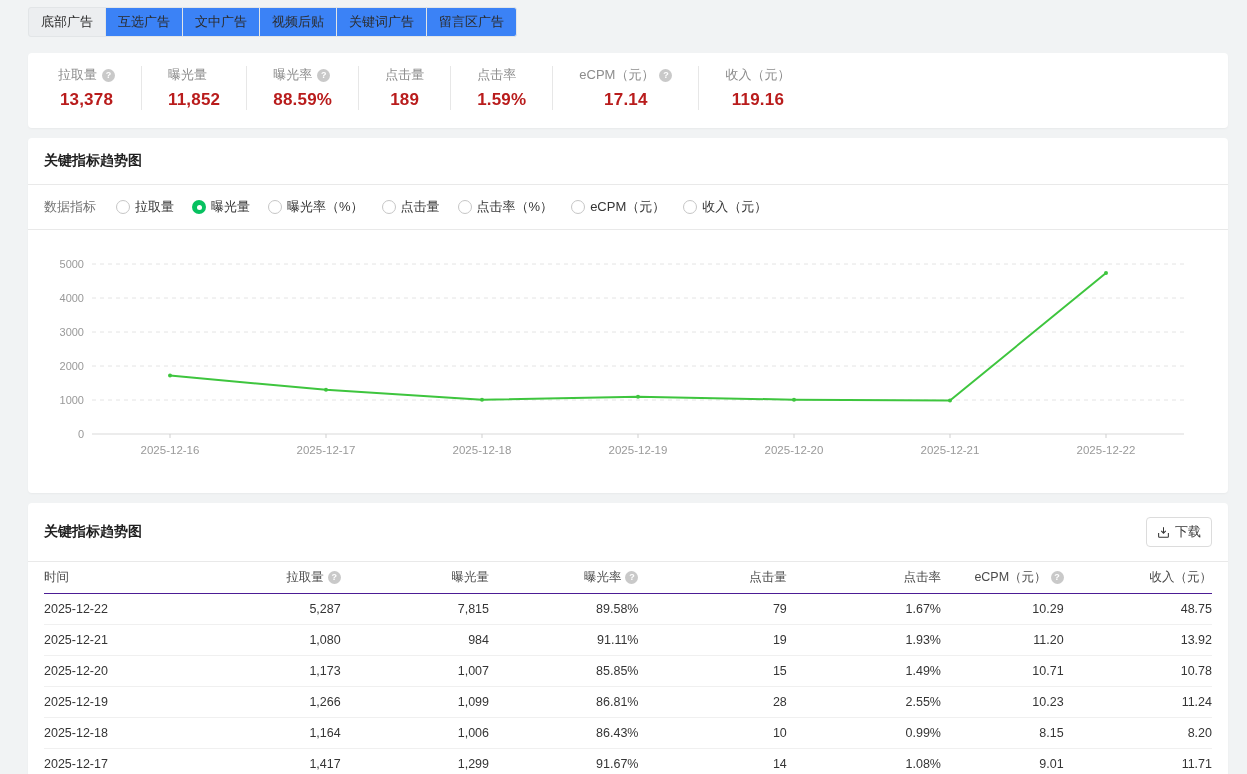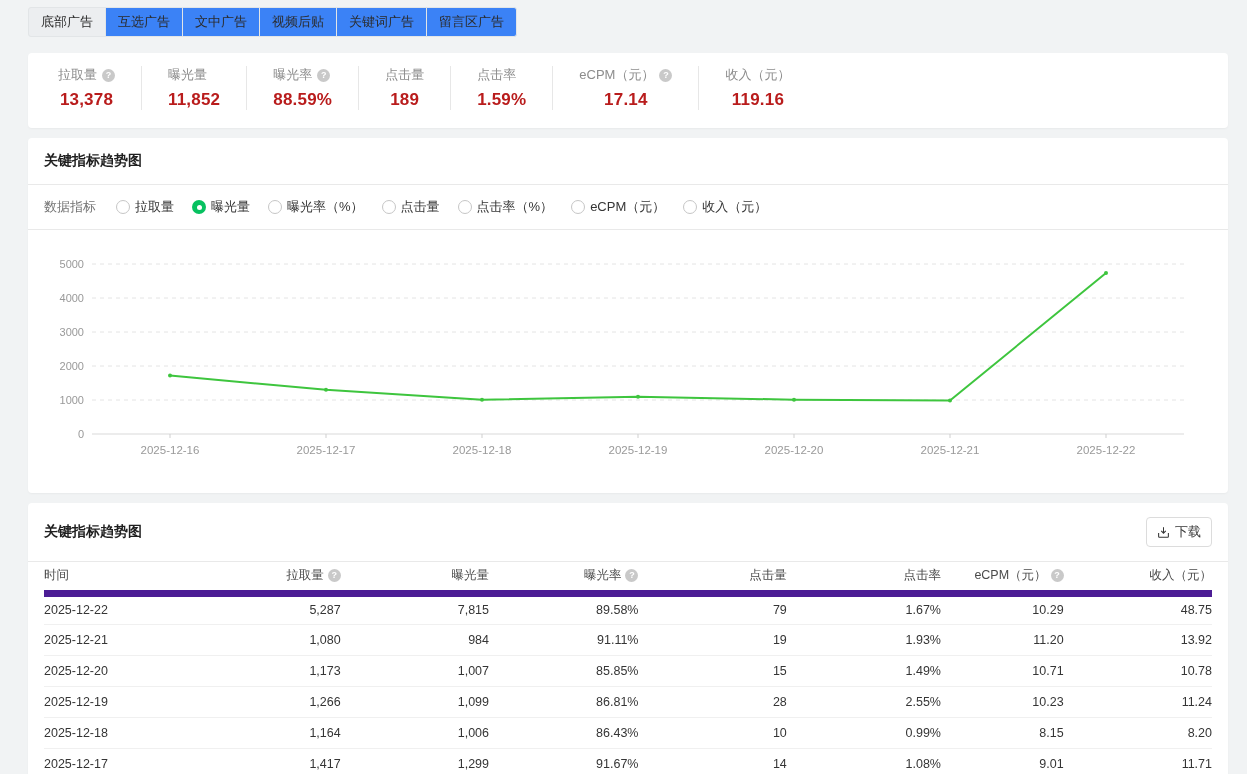--- a/index.html
+++ b/index.html
@@ -85,21 +85,21 @@
   
   .dl-btn {
     display: flex; align-items: center; gap: 5px;
     border: 1px solid #dcdcdc; border-radius: 4px;
     background: #fff; padding: 5px 10px; font-size: 13px; color: #353535;
     cursor: pointer;
   }
   .dl-btn svg { display: block; }
   table { width: 1168px; margin: 0 16px; border-collapse: collapse; table-layout: fixed; }
   th, td { font-weight: normal; font-size: 12.5px; padding: 0; height: 31px; white-space: nowrap; }
-  thead th { color: #4a4a4a; border-bottom: 7px solid #4c1d95; }
+  thead th { color: #4a4a4a; border-bottom: 1px solid #4c1d95; }
   tbody td { color: #353535; }
   tbody tr + tr td { border-top: 1px solid #f0f0f0; }
   .c-left { text-align: left; }
   .c-right { text-align: right; }
   th .th-inner { display: inline-flex; align-items: center; gap: 4px; }
 </style>
 </head>
 <body>
 
 <div class="page">

